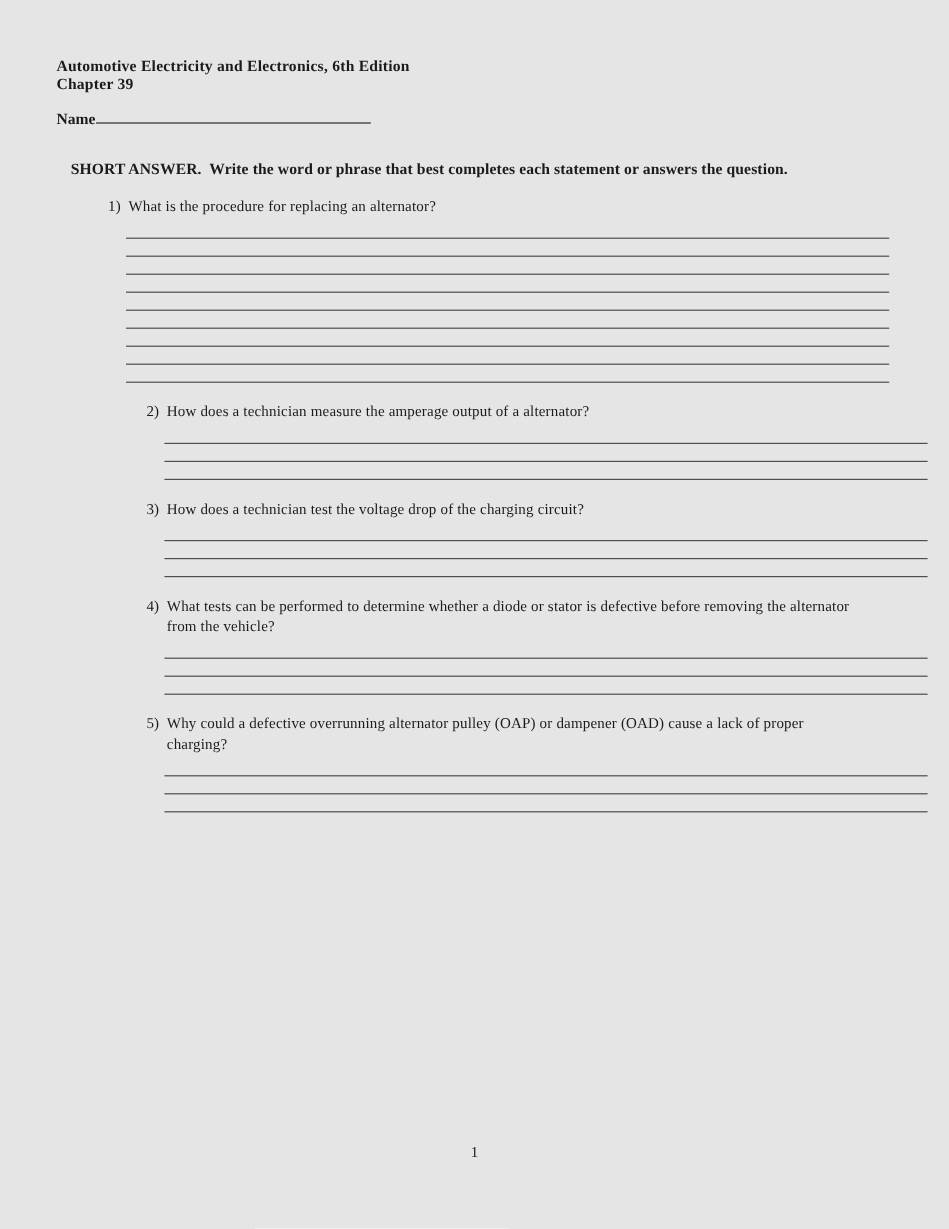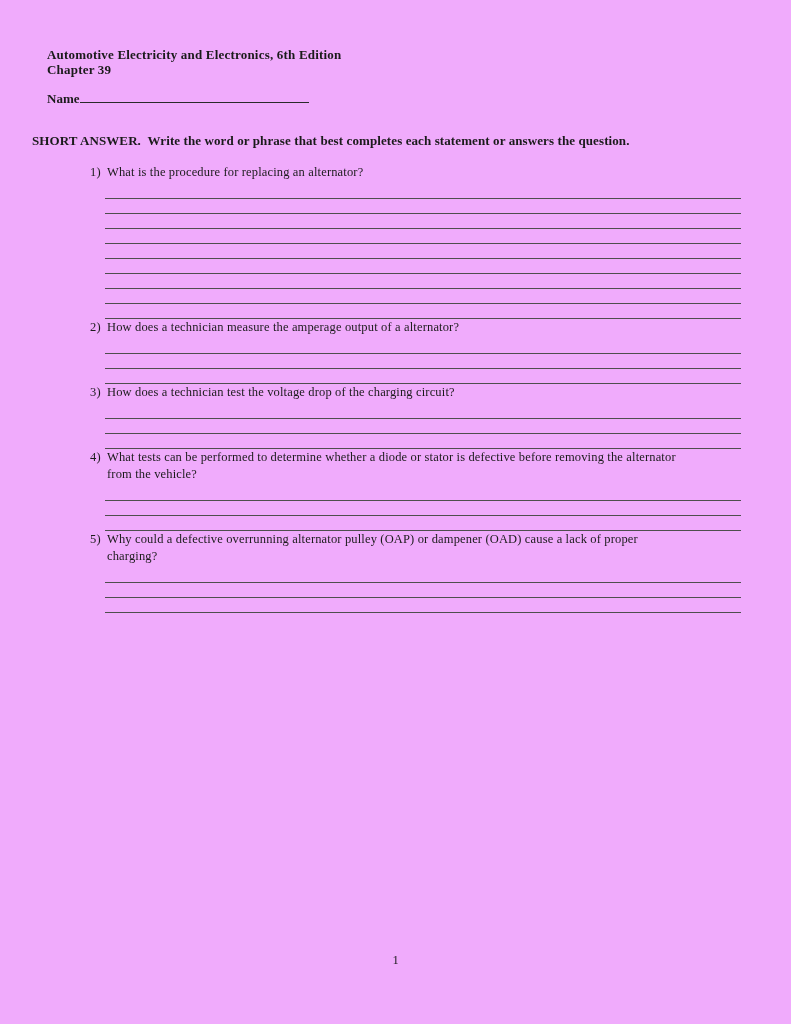--- a/index.html
+++ b/index.html
@@ -4,21 +4,21 @@
 <style>
   html, body {
     margin: 0;
     padding: 0;
     background: #ffffff;
   }
   .page {
     position: relative;
     width: 791px;
     height: 1024px;
-    background: #f0abfc;
+    background: #e5e5e5;
     font-family: "Liberation Serif", "DejaVu Serif", serif;
     color: #1b1b1b;
     overflow: hidden;
   }
   
   .doc-header {
     position: absolute;
     left: 47px;
     top: 47px;
     font-size: 13px;
@@ -39,36 +39,38 @@
   .name-line {
     display: inline-block;
     width: 229px;
     height: 13px;
     border-bottom: 1px solid #2a2a2a;
     vertical-align: baseline;
   }
   
   .section-heading {
     position: absolute;
-    left: 32px;
+    left: 59px;
     top: 133px;
     width: 700px;
     font-size: 13px;
     font-weight: bold;
     letter-spacing: 0.1px;
     white-space: pre-wrap;
   }
   
   .questions {
     position: absolute;
     left: 0;
     top: 164px;
     width: 740px;
   }
   .question + .question {
+    margin-top: 16px;
+    padding-left: 32px;
   }
   .q-text {
     padding-left: 107px;
     width: 634px;
     font-size: 12.5px;
     letter-spacing: 0.15px;
   }
   .q-line {
     line-height: 17px;
     white-space: nowrap;

